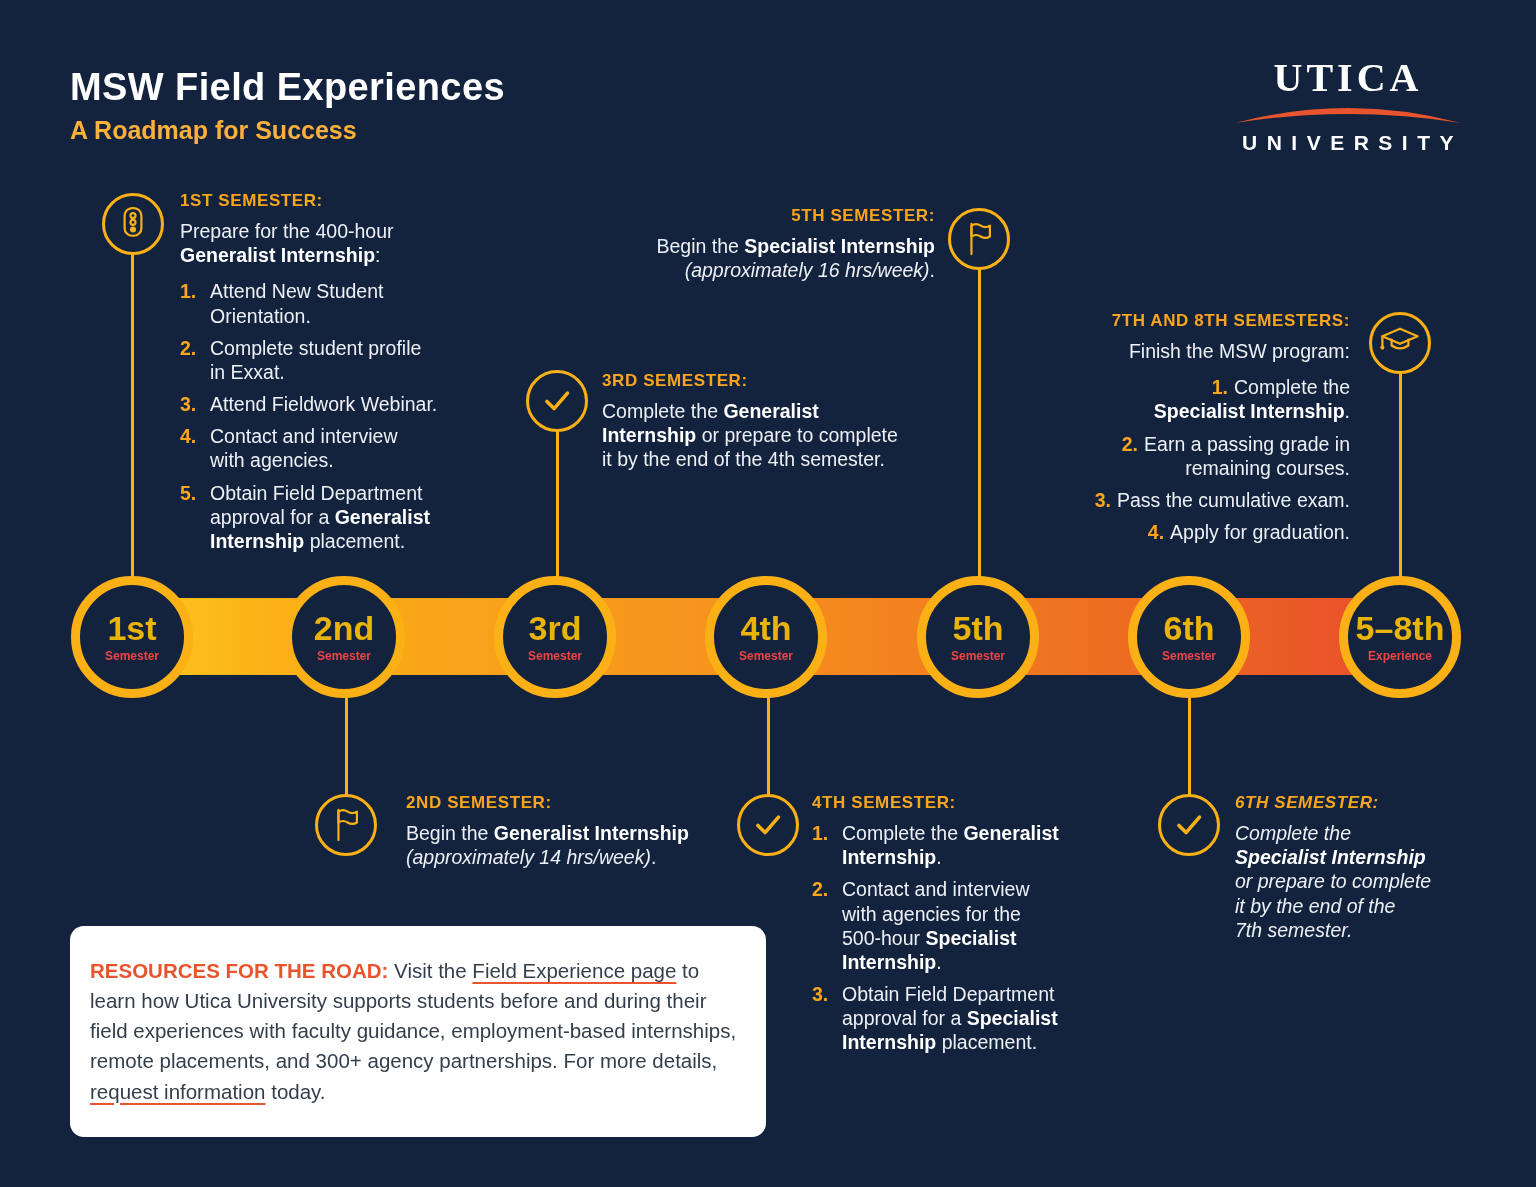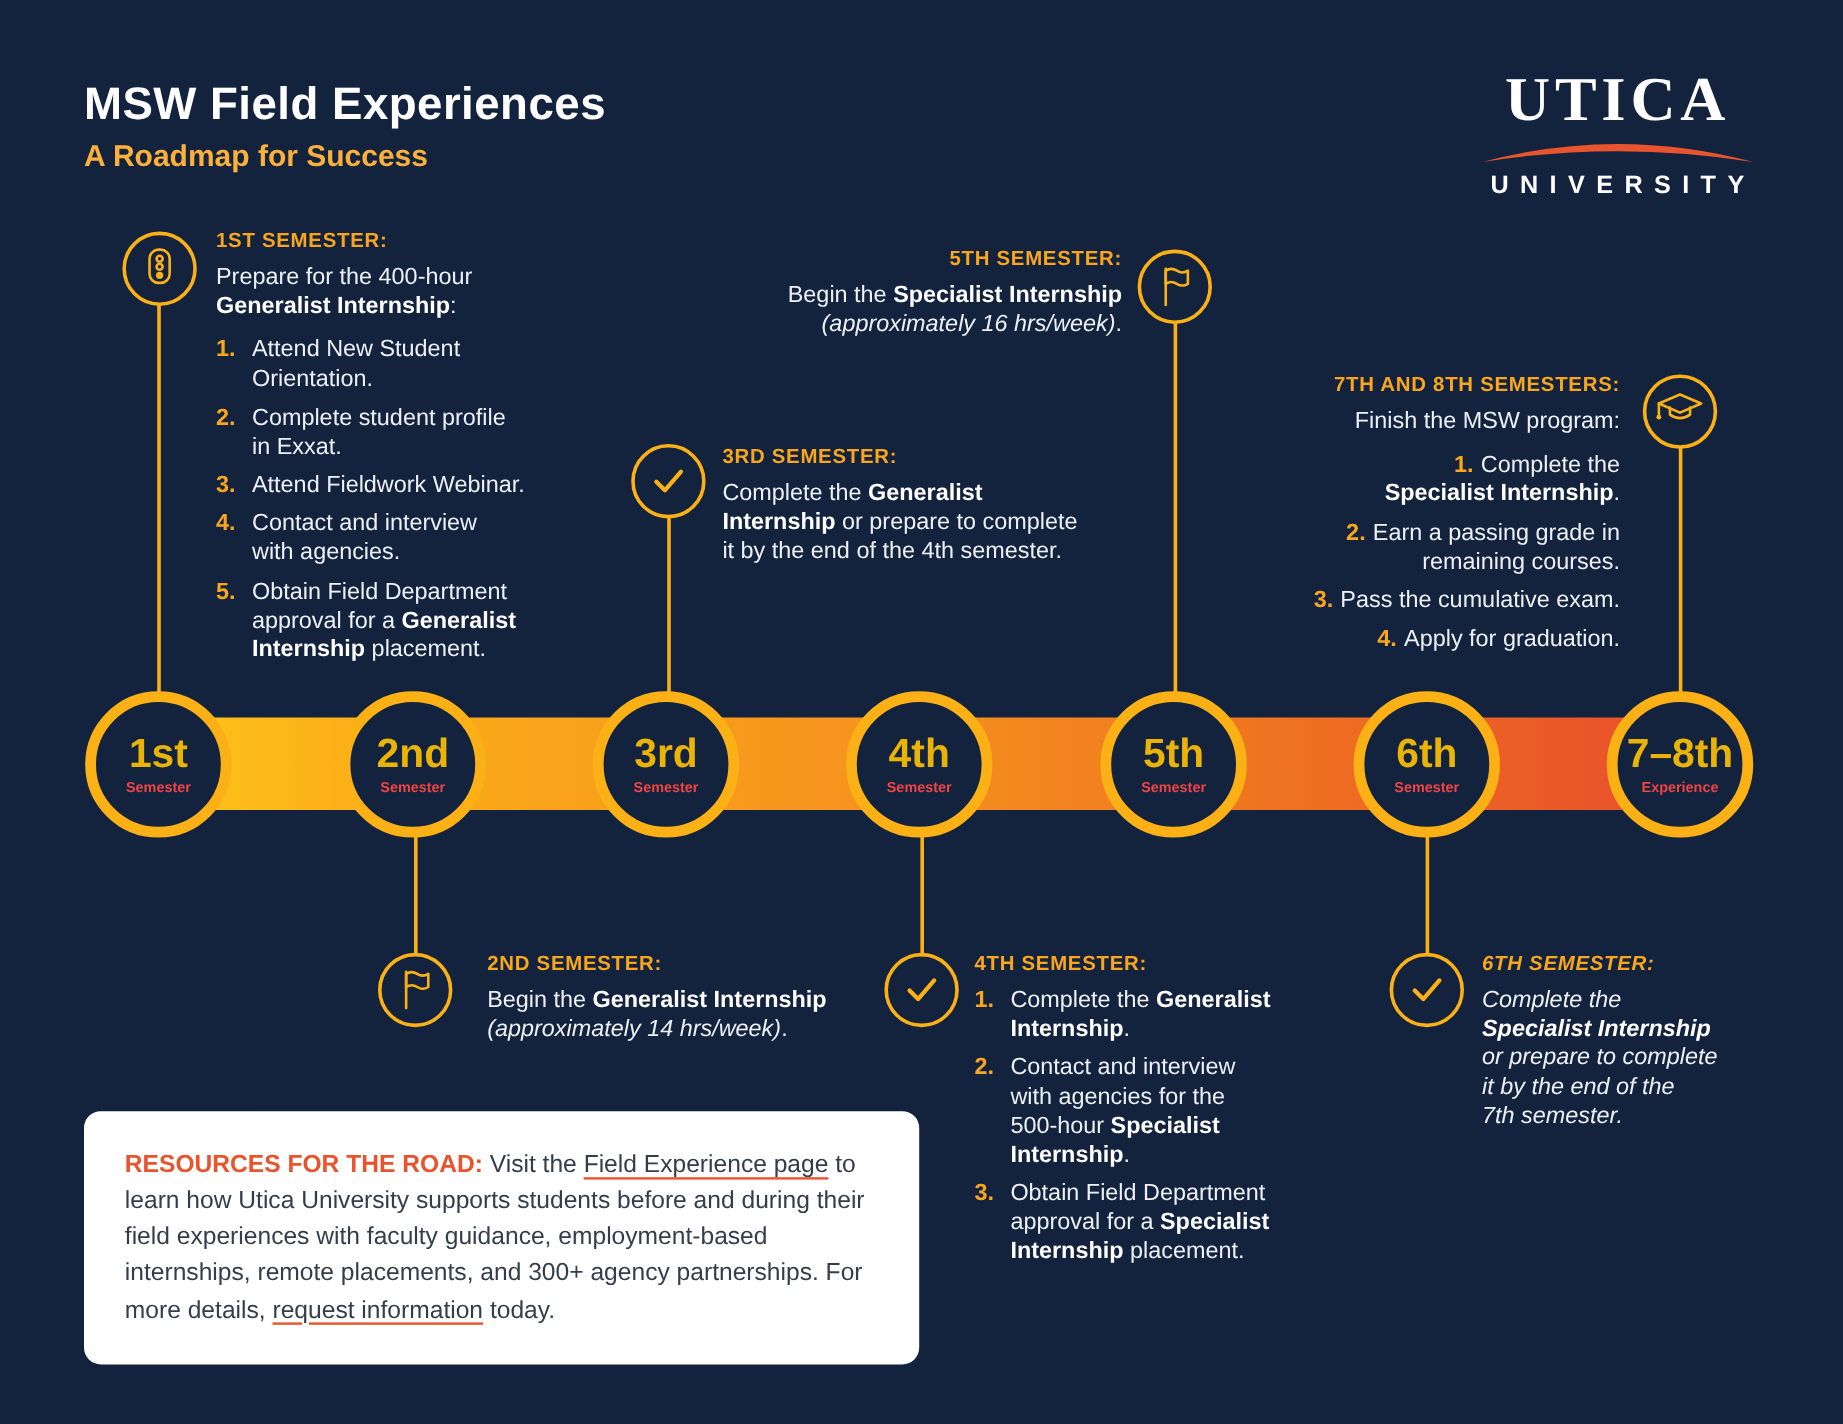--- a/index.html
+++ b/index.html
@@ -10,21 +10,21 @@
   *{margin:0;padding:0;box-sizing:border-box;}
   body{background:#0b1628;font-family:"Liberation Sans","DejaVu Sans",sans-serif;}
   .stage{position:relative;width:1536px;height:1187px;background:var(--navy);overflow:hidden;}
 
   
   .title{position:absolute;left:70px;top:66px;font-size:38px;font-weight:700;color:#fff;letter-spacing:.4px;}
   .subtitle{position:absolute;left:70px;top:116px;font-size:25px;font-weight:700;color:var(--gold-sub);}
 
   
   .logo{position:absolute;left:1224px;top:58px;width:248px;display:flex;flex-direction:column;align-items:center;}
-  .logo-word{font-family:"Liberation Serif","DejaVu Serif",serif;font-size:52px;font-weight:700;color:#fff;letter-spacing:4px;line-height:1;}
+  .logo-word{font-family:"Liberation Serif","DejaVu Serif",serif;font-size:40px;font-weight:700;color:#fff;letter-spacing:4px;line-height:1;}
   .logo-arc{width:234px;height:24px;margin-top:4px;}
   .logo-sub{font-size:21px;font-weight:700;color:#fff;letter-spacing:9.5px;margin-top:5px;padding-left:9px;}
 
   
   .tl-bar{position:absolute;left:132px;top:598px;width:1268px;height:77px;border-radius:4px;
     background:linear-gradient(90deg,var(--bar-start) 0%,#FBAC18 14%,var(--bar-mid) 48%,#EF7220 74%,var(--bar-end) 100%);}
   .tl-nodes > div{position:absolute;top:576px;width:122px;height:122px;border-radius:50%;
     background:var(--navy);border:9px solid var(--gold);display:flex;flex-direction:column;
     align-items:center;justify-content:center;}
   .tl-nodes > div:nth-of-type(1){left:71px;} .tl-nodes > div:nth-of-type(2){left:283px;}
@@ -67,21 +67,21 @@
   #s1{left:180px;top:191px;width:285px;}
   #s3{left:602px;top:371px;width:352px;}
   #s5{right:601px;top:206px;width:360px;}
   #s7{right:186px;top:311px;width:330px;}
   #s2{left:406px;top:793px;width:340px;}
   #s4{left:812px;top:793px;width:292px;}
   #s6{left:1235px;top:793px;width:250px;font-style:italic;}
 
   
   .resources{position:absolute;left:70px;top:926px;width:696px;min-height:190px;background:#fff;
-    border-radius:14px;padding:30px 34px;color:var(--res-text);}
+    border-radius:14px;padding:30px 20px;color:var(--res-text);}
   .res-text{font-size:20.5px;line-height:1.47;}
   .res-text b{color:var(--orange);}
   .res-text a{color:var(--res-text);text-decoration:underline;text-decoration-color:var(--orange);
     text-decoration-thickness:2px;text-underline-offset:4px;cursor:pointer;}
 </style>
 </head>
 <body>
 
 <div class="stage">
 
@@ -123,21 +123,21 @@
         <span class="tl-big">5th</span>
         <span class="tl-small">Semester</span>
       </div>
 
       <div>
         <span class="tl-big">6th</span>
         <span class="tl-small">Semester</span>
       </div>
 
       <div>
-        <span class="tl-big">7–8th</span>
+        <span class="tl-big">5–8th</span>
         <span class="tl-small">Experience</span>
       </div>
     </div>
 
   <div class="conn c1"></div>
   <div class="conn c2"></div>
   <div class="conn c3"></div>
   <div class="conn c4"></div>
   <div class="conn c5"></div>
   <div class="conn c6"></div>

